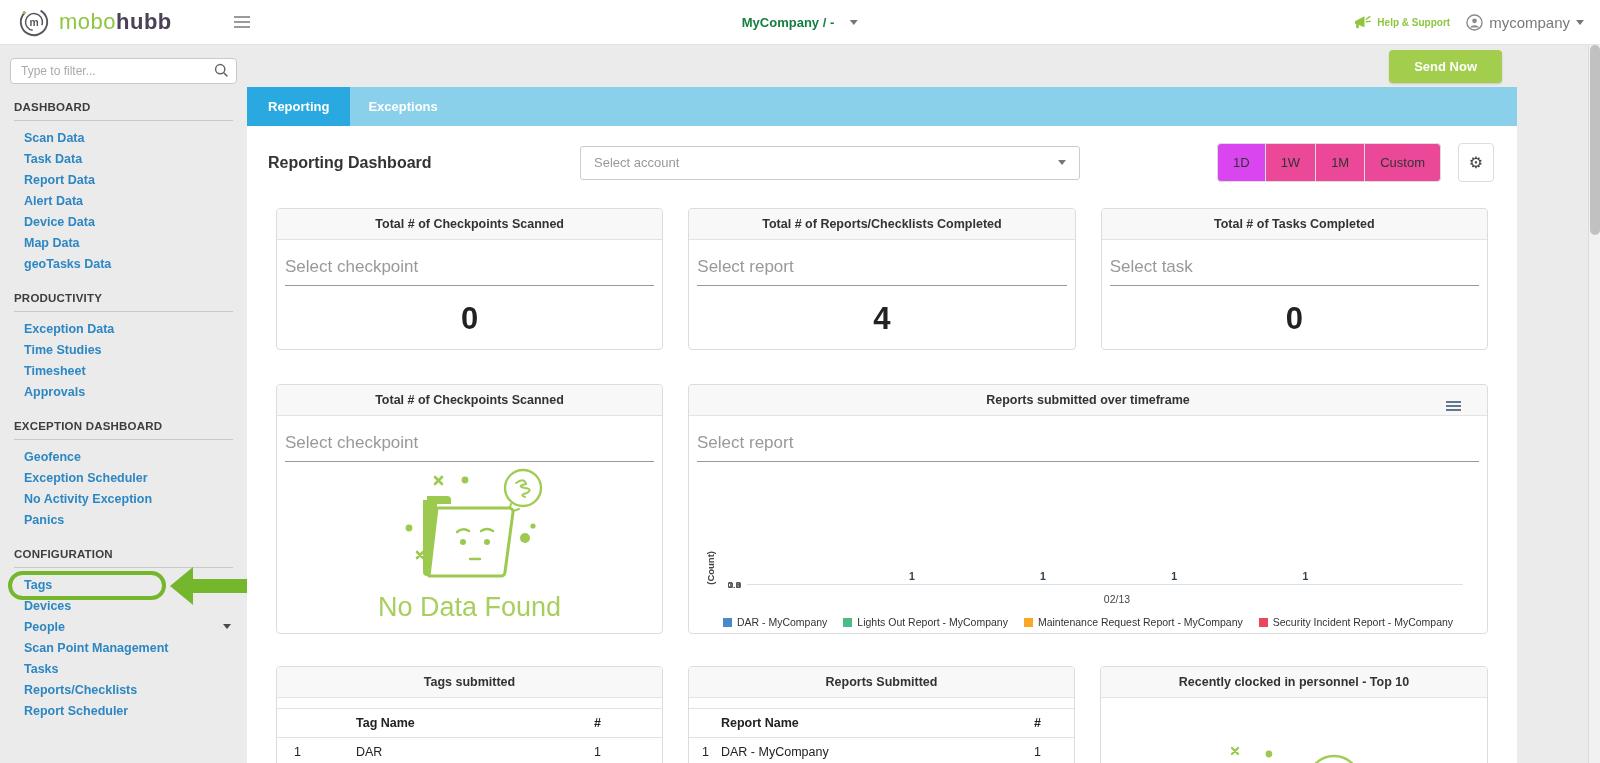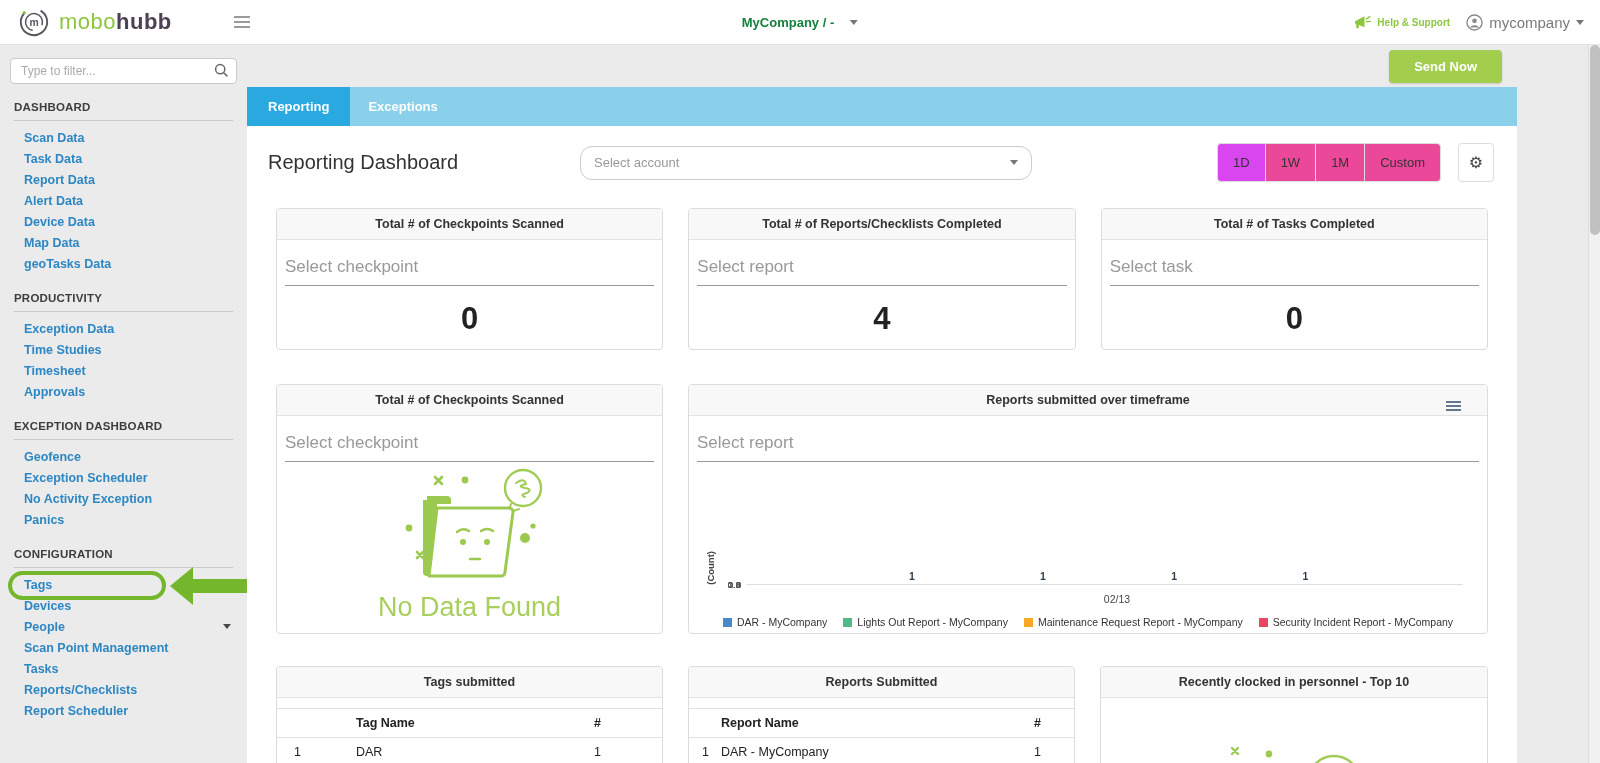--- a/index.html
+++ b/index.html
@@ -57,22 +57,22 @@
   .send-row { height:42px; display:flex; align-items:center; justify-content:flex-end; padding-right:98px; }
   .send-btn { background:#a2cd4d; color:#fff; font-weight:700; font-size:13px; border:none;
               border-radius:4px; padding:9px 25px; cursor:pointer; box-shadow:0 1px 2px rgba(0,0,0,0.15);
               font-family:"Liberation Sans", sans-serif; }
   .tabbar { width:1270px; height:39px; background:#8bd0eb; display:flex; }
   .tab { height:39px; line-height:39px; padding:0 18px; color:#fff; font-weight:700; font-size:13px; cursor:pointer; }
   .tab.active { background:#29a9e0; padding:0 21px; }
   .panel { width:1270px; background:#fff; flex:1; overflow:hidden; }
 
   .panel-head { display:flex; align-items:center; padding:17px 23px 14px 21px; }
-  .page-title { width:312px; font-size:20px; font-weight:400; color:#333; }
-  .account-select { width:452px; height:34px; border:1px solid #ccc; border-radius:12px; display:flex;
+  .page-title { width:312px; font-size:16px; font-weight:700; color:#333; }
+  .account-select { width:500px; height:34px; border:1px solid #ccc; border-radius:3px; display:flex;
                     align-items:center; justify-content:space-between; padding:0 13px; color:#999;
                     font-size:13px; cursor:pointer; background:#fff; }
   .head-spacer { flex:1; }
   .range-group { display:flex; }
   .range-btn { height:39px; padding:0 15px; background:#ec4899; border:1px solid #ddd; border-right:none;
                font-size:13px; color:#333; cursor:pointer; font-family:"Liberation Sans", sans-serif; }
   .range-btn:first-child { border-radius:4px 0 0 4px; }
   .range-btn:last-child { border-right:1px solid #ddd; border-radius:0 4px 4px 0; }
   .range-btn.active { background:#d946ef; }
   .gear-btn { width:36px; height:39px; margin-left:17px; border:1px solid #ddd; border-radius:4px;

